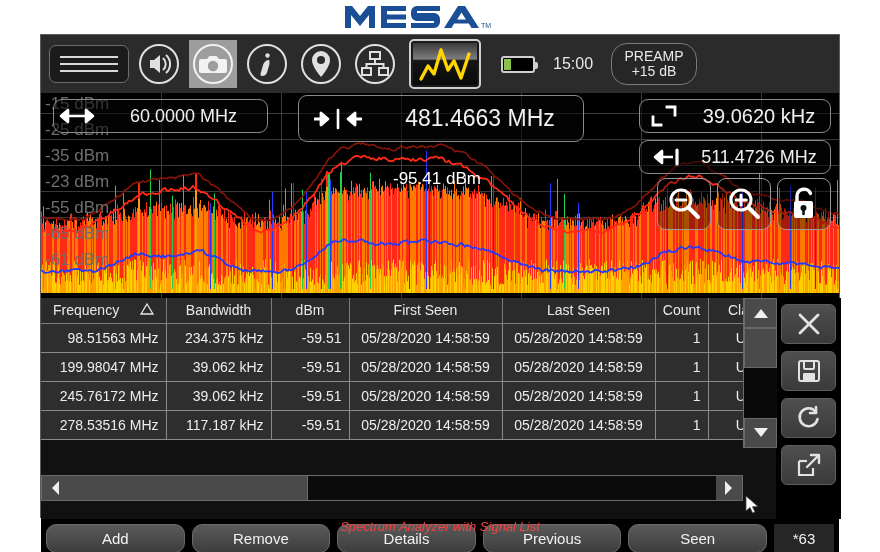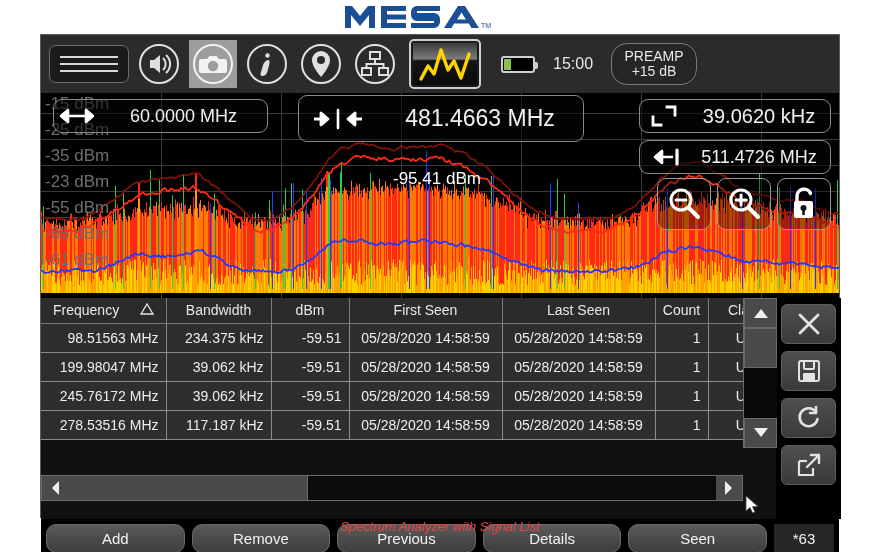--- a/index.html
+++ b/index.html
@@ -2231,22 +2231,22 @@
             <path d="M3 9 h8" fill="none" stroke="#e2e2e2" stroke-width="2.2"></path>
             <path d="M11 15 L23 3 M15 3 h8 v8" fill="none" stroke="#e2e2e2" stroke-width="2.4" stroke-linecap="round" stroke-linejoin="round"></path>
           </svg>
         </div>
       </div>
     </div>
 
     <div class="bottombar">
       <div class="bb-btn">Add</div>
       <div class="bb-btn">Remove</div>
+      <div class="bb-btn">Details</div>
       <div class="bb-btn">Previous</div>
-      <div class="bb-btn">Details</div>
       <div class="bb-btn">Seen</div>
       <div class="bb-count">*63</div>
     </div>
 
   </div>
 
   <div class="caption">Spectrum Analyzer with Signal List</div>
 </div>
 
 </body></html>

